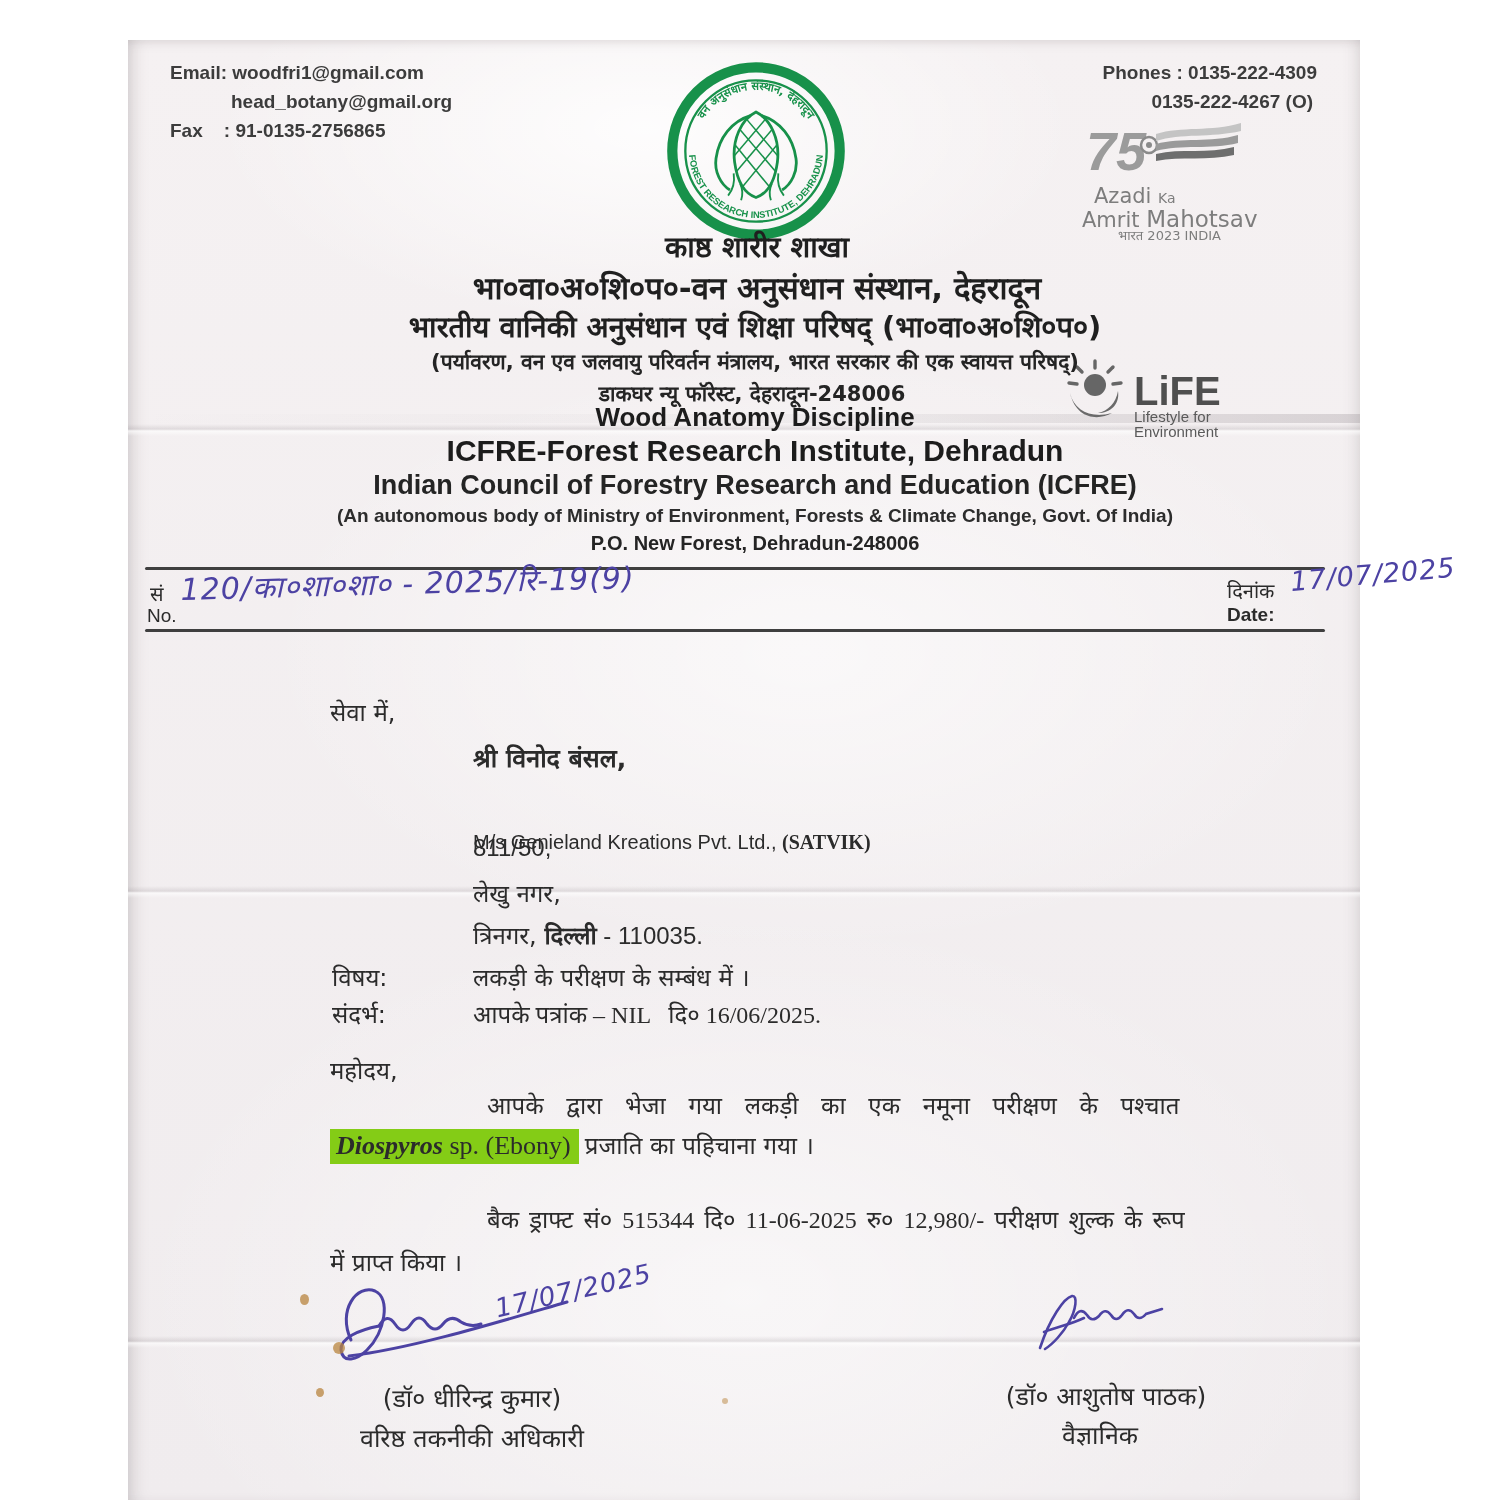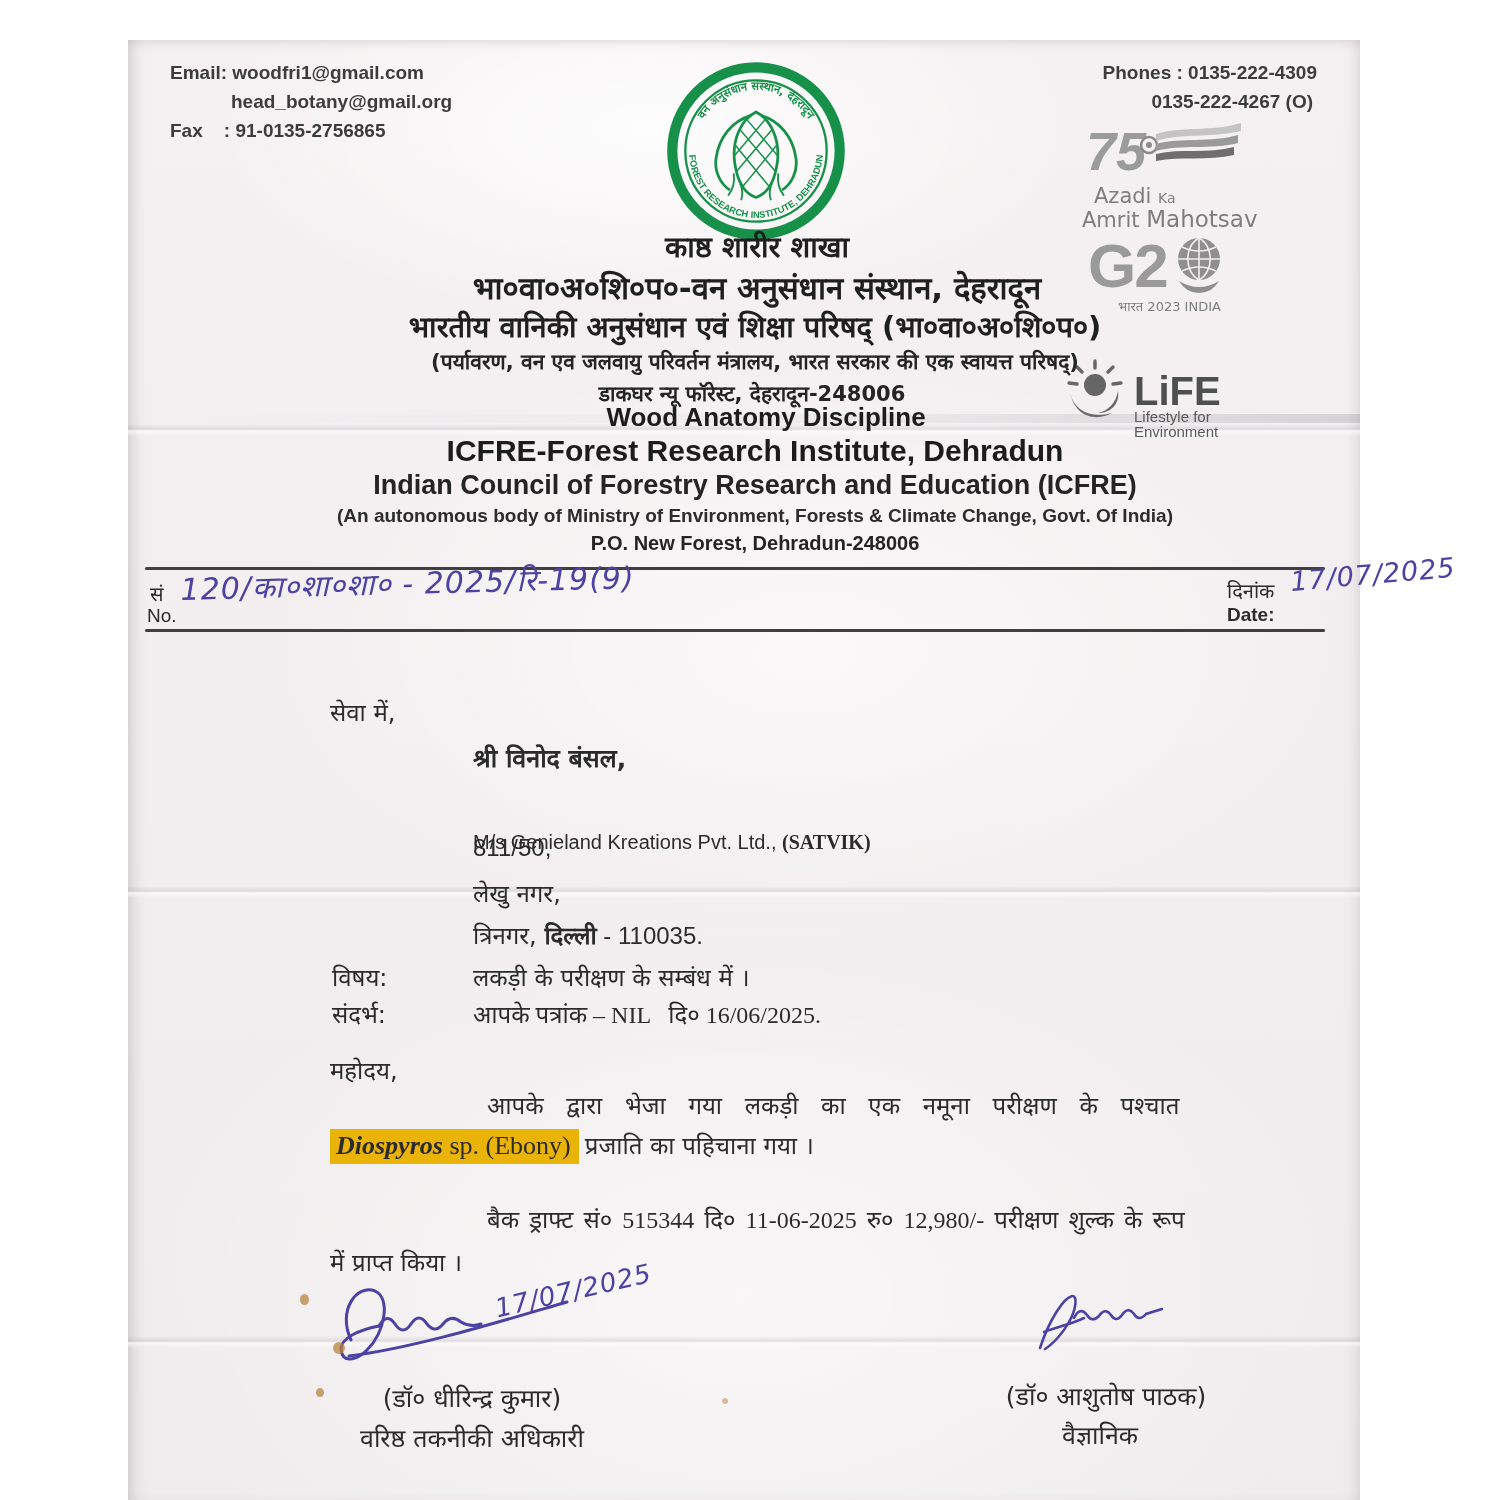--- a/index.html
+++ b/index.html
@@ -22,21 +22,21 @@
   .crease.strong-right{background:linear-gradient(90deg, rgba(115,105,112,0) 0%, rgba(115,105,112,.05) 55%, rgba(115,105,112,.22) 100%);height:9px;}
   .t{position:absolute;color:#2b2b2b;white-space:nowrap;}
   .pre{white-space:pre;}
   .sans{font-family:"Liberation Sans","DejaVu Sans",sans-serif;}
   .serif{font-family:"Liberation Serif","DejaVu Sans",serif;}
   .b{font-weight:bold;}
   .center{transform:translateX(-50%);}
   .hw{color:#4c42a3;font-style:italic;font-family:"DejaVu Sans",sans-serif;letter-spacing:1px;}
   .grey{color:#7d7d7d;}
   .rule{position:absolute;height:3px;background:#3f3f3f;border-radius:2px;}
-  .hl{background:#eab308;padding:3px 8px 4px 6px;}
+  .hl{background:#84cc16;padding:3px 8px 4px 6px;}
   .stain{position:absolute;border-radius:50%;background:#b9853f;opacity:.75;filter:blur(.6px);}
 </style>
 </head>
 <body>
 
 <div class="paper"></div>
 <div class="crease" style="top:424px"></div>
 <div class="crease strong-right" style="top:414px"></div>
 <div class="crease" style="top:886px"></div>
 <div class="crease" style="top:1336px"></div>
@@ -93,35 +93,20 @@
     <g stroke-width="2">
       <path d="M70,148 q8,-10 6,-24"></path>
         <path d="M130,148 q-8,-10 -6,-24"></path>
       <path d="M84,153 q3,-9 -1,-18"></path>
         <path d="M116,153 q-3,-9 1,-18"></path>
     </g>
   </g>
 </svg>
 
 <div class="t" style="left:1088px;top:230px;">
-  <div style="display:flex;align-items:center;">
-    <span class="sans b" style="font-size:62px;color:#9a9a9a;letter-spacing:-2px;">G2</span>
-    <svg width="62" height="66" viewBox="0 0 62 66" style="margin-left:2px;">
-      <circle cx="30" cy="26" r="21" fill="#8f8f8f"></circle>
-      <g stroke="#f2eef0" stroke-width="1.6" fill="none">
-        <path d="M9,26 h42"></path>
-          <path d="M30,5 v42"></path>
-        <path d="M30,5 C15,13 15,39 30,47"></path>
-          <path d="M30,5 C45,13 45,39 30,47"></path>
-        <path d="M13,14 q17,8 34,0"></path>
-          <path d="M13,38 q17,-8 34,0"></path>
-      </g>
-      <path d="M10,48 q20,12 40,0 q-7,12 -20,12 q-13,0 -20,-12" fill="#8f8f8f"></path>
-    </svg>
-  </div>
   <div class="grey" style="font-size:13px;margin-left:30px;margin-top:-4px;">भारत 2023 INDIA</div>
 </div>
 
 <div class="t" style="left:1062px;top:336px;display:flex;align-items:center;">
   <svg width="66" height="66" viewBox="0 0 66 66">
     <circle cx="33" cy="30" r="11" fill="#666666"></circle>
     <g stroke="#666666" stroke-width="3.4" stroke-linecap="round">
       <line x1="33" y1="6" x2="33" y2="13"></line>
       <line x1="15" y1="12" x2="20" y2="17"></line>
       <line x1="51" y1="12" x2="46" y2="17"></line>
@@ -137,21 +122,21 @@
     <div class="sans" style="font-size:15px;color:#5a5a5a;line-height:16px;">Environment</div>
   </div>
 </div>
 
 <div class="t b center" style="left:757px;top:226px;font-size:29px;color:#1f1f1f;">काष्ठ शारीर शाखा</div>
 <div class="t b center" style="left:757px;top:266px;font-size:31px;color:#1f1f1f;">भा०वा०अ०शि०प०-वन अनुसंधान संस्थान, देहरादून</div>
 <div class="t b center" style="left:755px;top:306px;font-size:29px;color:#1f1f1f;">भारतीय वानिकी अनुसंधान एवं शिक्षा परिषद् (भा०वा०अ०शि०प०)</div>
 <div class="t b center" style="left:755px;top:347px;font-size:21px;color:#242424;">(पर्यावरण, वन एव जलवायु परिवर्तन मंत्रालय, भारत सरकार की एक स्वायत्त परिषद्)</div>
 <div class="t b center" style="left:752px;top:379px;font-size:21px;color:#242424;">डाकघर न्यू फॉरेस्ट, देहरादून-248006</div>
 
-<div class="t sans b center" style="left:755px;top:402px;font-size:26px;color:#1c1c1c;margin-left:11px;">Wood Anatomy Discipline</div>
+<div class="t sans b center" style="left:755px;top:402px;font-size:26px;color:#1c1c1c;">Wood Anatomy Discipline</div>
 <div class="t sans b center" style="left:755px;top:434px;font-size:30px;color:#1c1c1c;">ICFRE-Forest Research Institute, Dehradun</div>
 <div class="t sans b center" style="left:755px;top:470px;font-size:27px;color:#242424;">Indian Council of Forestry Research and Education (ICFRE)</div>
 <div class="t sans b center" style="left:755px;top:505px;font-size:19px;color:#2c2c2c;">(An autonomous body of Ministry of Environment, Forests &amp; Climate Change, Govt. Of India)</div>
 <div class="t sans b center" style="left:755px;top:532px;font-size:20px;color:#242424;">P.O. New Forest, Dehradun-248006</div>
 
 <div class="rule" style="left:145px;top:567px;width:1180px;"></div>
 <div class="rule" style="left:145px;top:629px;width:1180px;"></div>
 <div class="t" style="left:150px;top:580px;font-size:20px;">सं</div>
 <div class="t sans" style="left:147px;top:605px;font-size:19px;">No.</div>
 <div class="t hw" style="left:180px;top:568px;font-size:30px;transform:rotate(-1.5deg);transform-origin:left top;">120/का०शा०शा० - 2025/रि-19(9)</div>

